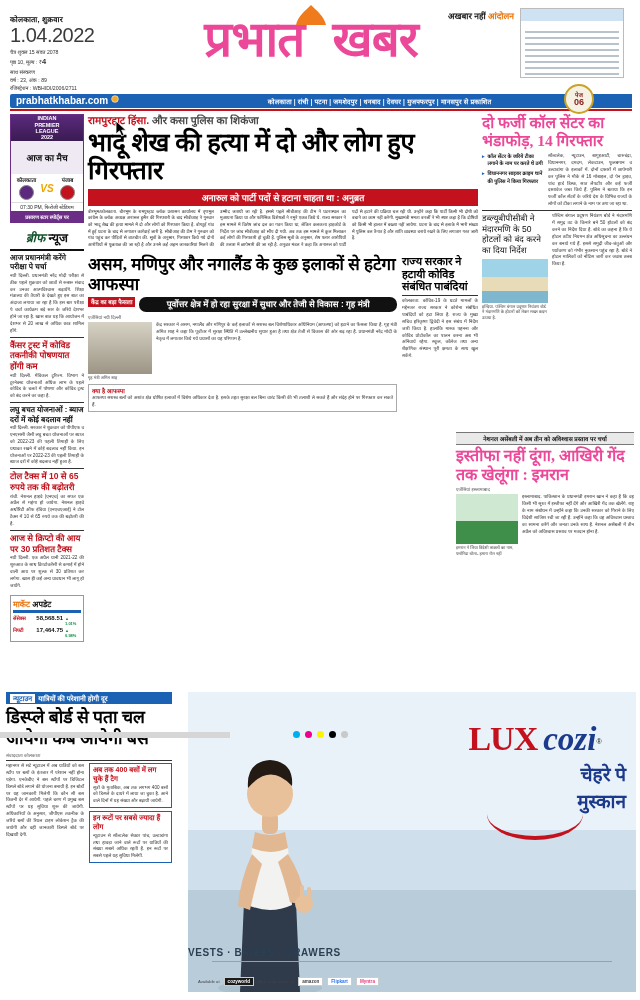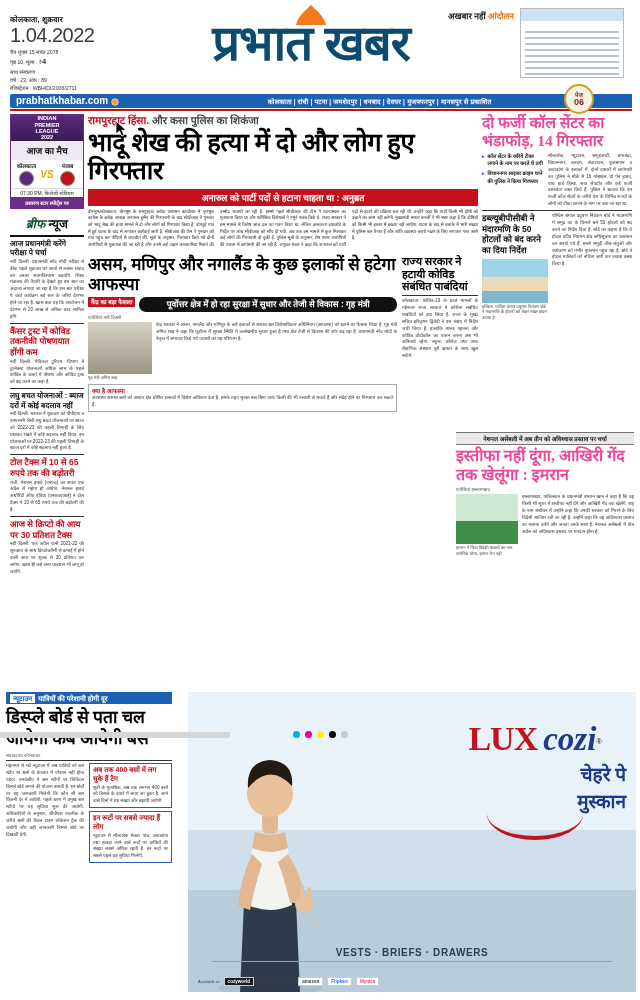--- a/index.html
+++ b/index.html
@@ -15,52 +15,52 @@
   .mast-left { width:92px; flex:0 0 92px; padding-top:8px; }
   .mh-city { font-size:7.5px; font-weight:bold; color:#111; letter-spacing:.2px; }
   .mh-date { font-size:20px; font-weight:normal; color:#3b3b3b; letter-spacing:-.5px; line-height:1.05; margin:1px 0 2px; }
   .mh-meta { font-size:5.2px; line-height:1.55; color:#333; }
   .mh-meta .pg4 { font-size:7.5px; font-weight:bold; }
 
   .mast-center { flex:1; text-align:center; position:relative; padding-top:2px; }
   .tagline { font-size:8.5px; font-weight:bold; position:absolute; right:6px; top:4px; color:#1a1a1a; }
   .tagline .orange { color:#e8740c; }
   .logo-flame { position:absolute; left:50%; transform:translateX(-50%); top:-2px; width:34px; height:22px; }
-  .logo { font-size:49px; font-weight:bold; line-height:.96; letter-spacing:-1px; color:#0c4a6e;
-          font-family:Liberation Sans, sans-serif; margin-top:12px; }
+  .logo { font-size:49px; font-weight:bold; line-height:.96; letter-spacing:-1px; color:#ec4899;
+          font-family:Liberation Mono, monospace; margin-top:12px; }
   .mast-right { width:112px; flex:0 0 112px; position:relative; }
   .mini-paper { width:104px; height:70px; border:1px solid #bbb; background:
       linear-gradient(180deg,#cfe2f3 0 18%, #fff 18% 100%); position:relative; overflow:hidden; margin-top:2px; }
   .mini-paper .mp-l { position:absolute; left:4px; right:4px; height:2px; background:#b9c3cc; }
 
   
   .edition-bar { position:relative; margin:2px 4px 0 6px; height:14px; display:flex; align-items:center; }
   .site-chip { background:#1b62b5; color:#fff; font-size:10px; font-weight:bold; padding:1px 8px 2px 6px;
-               border-radius:2px 0 0 2px; display:flex; align-items:flex-end; gap:3px; height:14px;
+               border-radius:2px 0 0 2px; display:flex; align-items:flex-start; gap:3px; height:14px;
                font-family:"Liberation Sans", sans-serif; }
   .cities { flex:1; background:#1b62b5; color:#fff; font-size:6.5px; font-weight:bold; height:14px;
             display:flex; align-items:center; justify-content:center; letter-spacing:.2px; }
   .page-seal { position:absolute; right:38px; top:-10px; width:30px; height:30px; border-radius:50%;
                background:#f5f2e4; border:2px solid #c9a227; display:flex; flex-direction:column;
                align-items:center; justify-content:center; z-index:5; }
   .page-seal .ps1 { font-size:6px; font-weight:bold; color:#8a1a1a; line-height:1; }
   .page-seal .ps2 { font-size:9px; font-weight:bold; color:#8a1a1a; line-height:1; }
   .redline { height:2px; background:#c3121d; margin:1px 4px 0 6px; }
 
   
   .body-grid { display:flex; gap:4px; padding:3px 4px 0 6px; }
   .col-left { width:74px; flex:0 0 74px; }
   .col-mid  { flex:1; }
   .col-right{ width:150px; flex:0 0 150px; }
 
   
   .ipl-box { border:1px solid #6b2d86; background:#fff; }
   .ipl-top { background:linear-gradient(180deg,#5b2a7d,#3a1b52); height:26px; display:flex; align-items:center; justify-content:center; }
   .ipl-logo { color:#fff; font-size:5.5px; font-weight:bold; text-align:center; line-height:1.15; }
-  .ipl-title { background:#efe9f4; text-align:center; font-size:9px; font-weight:bold; padding:3px 0; color:#111; }
+  .ipl-title { background:#efe9f4; text-align:center; font-size:9px; font-weight:bold; padding:10px 0; color:#111; }
   .ipl-teams { display:flex; align-items:center; justify-content:space-around; padding:2px 2px; }
   .ipl-team { text-align:center; font-size:5.5px; font-weight:bold; color:#222; width:26px; }
   .team-badge { width:15px; height:15px; border-radius:50%; margin:1px auto 0; border:1px solid #888; }
   .vs { font-size:10px; font-weight:bold; color:#f0a500; font-style:italic; }
   .ipl-time { font-size:5px; text-align:center; color:#222; padding:1px 0; border-top:1px solid #ddd; }
   .ipl-foot { background:#6b2d86; color:#fff; font-size:5.2px; text-align:center; padding:1.5px 0; font-weight:bold; }
 
   .brief-head { text-align:center; margin:6px 0 2px; font-size:12px; font-weight:bold; }
   .brief-head .b-red { color:#14532d;font-style:italic; }
   .hr-thin { border-top:1px solid #333; margin:2px 0; }
@@ -129,21 +129,21 @@
   .lux-wrap { position:absolute; right:10px; top:28px; width:182px; text-align:center; }
   .lux { font-size:34px; font-weight:bold; color:#c3121d; font-family:"Liberation Serif", serif;
          letter-spacing:-1px; display:inline-block; }
   .cozi { font-size:33px; font-weight:bold; color:#1b3a8c; font-style:italic;
           font-family:"Liberation Serif", serif; display:inline-block; margin-left:6px; }
   .reg { font-size:7px; vertical-align:super; }
   .ad-tag { font-size:19px; font-weight:bold; color:#1b3a8c; line-height:1.12; margin-top:6px;
             font-family:"Liberation Serif", serif;text-align:right; }
   .smile { width:96px; height:26px; margin:1px auto 0; border-bottom:4px solid #c3121d;
            border-radius:0 0 50% 50%/0 0 100% 100%; }
-  .ad-foot { position:absolute; left:0; right:0; bottom:34px; text-align:center; font-size:10px;
+  .ad-foot { position:absolute; left:0; right:0; bottom:34px; text-align:left; font-size:10px;
              font-weight:bold; color:#2b3f54; letter-spacing:.6px; }
   .ad-rule { position:absolute; left:24px; right:24px; bottom:30px; height:1px; background:#8fa3b3; }
   .retail { position:absolute; left:10px; bottom:6px; display:flex; align-items:center; gap:4px; font-size:4.2px; color:#444; }
   .chip { background:#fff; border:1px solid #ccc; padding:1px 3px; font-size:4.6px; font-weight:bold; }
   .reg-dots { position:absolute; bottom:2px; left:0; right:0; display:flex; align-items:center; gap:5px;
               justify-content:center; }
   .dot { width:7px; height:7px; border-radius:50%; }
   .gray-strip { position:absolute; left:0; bottom:2px; width:230px; height:6px; background:#d6d6d6; }
 </style>
 </head>
@@ -259,20 +259,37 @@
       <div>
         <div class="brief-title red">टोल टैक्स में 10 से 65 रुपये तक की बढ़ोतरी</div>
         <div class="brief-body">रांची. नेशनल हाइवे (एनएच) का सफर एक अप्रैल से महंगा हो जायेगा. नेशनल हाइवे अथॉरिटी ऑफ इंडिया (एनएचएआई) ने टोल टैक्स में 10 से 65 रुपये तक की बढ़ोतरी की है.</div>
       </div>
       <div class="hr-thin"></div>
       <div>
         <div class="brief-title red">आज से क्रिप्टो की आय पर 30 प्रतिशत टैक्स</div>
         <div class="brief-body">नयी दिल्ली. एक अप्रैल यानी 2021-22 की शुरुआत के साथ क्रिप्टोकरेंसी से कमाई में होने वाली आय पर शुल्क से 30 प्रतिशत कर लगेगा. खास ही कई अन्य प्रावधान भी लागू हो जायेंगे.</div>
       </div>
 
+      <div class="market">
+        <div class="market-h">
+          <span class="mk-o">मार्केट</span>
+          <span>अपडेट</span>
+        </div>
+        <div class="market-bar"></div>
+        <div class="mk-row">
+          <span class="mk-name">सेंसेक्स</span>
+          <span class="mk-val">58,568.51</span>
+          <span class="mk-chg">▲ 1.01%</span>
+        </div>
+        <div class="mk-row">
+          <span class="mk-name">निफ्टी</span>
+          <span class="mk-val">17,464.75</span>
+          <span class="mk-chg">▲ 0.98%</span>
+        </div>
+      </div>
     </div>
 
     <div class="col-mid">
       <div class="kicker">
         <span class="k-red">रामपुरहाट हिंसा.</span>
         <span class="k-gray">और कसा पुलिस का शिकंजा</span>
       </div>
       <div class="lead-hl">भादू शेख की हत्या में दो और लोग हुए गिरफ्तार</div>
       <div class="redbar-head">अनारुल को पार्टी पदों से हटाना चाहता था : अनुब्रत</div>
       <div class="cols3">
@@ -328,21 +345,21 @@
             </div>
           </div>
           <div style="flex:1;" class="brief-body">सॉल्टलेक, न्यूटाउन, बागुइआटी, चारुचंद्रा, विधाननगर, दमदम, लेकटाउन, फूलबगान व उल्टाडांगा के इलाकों में. दोनों दफ्तरों में छापेमारी कर पुलिस ने मौके से 16 मोबाइल, दो पेन ड्राइव, पांच हार्ड डिस्क, सात लैपटॉप और कई फर्जी दस्तावेज जब्त किये हैं. पुलिस ने बताया कि इन फर्जी कॉल सेंटरों के जरिये देश के विभिन्न राज्यों के लोगों को टीका लगाने के नाम पर ठगा जा रहा था.</div>
         </div>
       </div>
 
       <div class="hr-thin"></div>
 
       <div style="display:flex; gap:4px;">
         <div style="width:66px; flex:0 0 66px;">
-          <div style="font-size:8.5px; font-weight:bold; line-height:1.25;">डब्ल्यूबीपीसीबी ने मंदारमणि के 50 होटलों को बंद करने का दिया निर्देश</div>
+          <div style="font-size:8.5px; font-weight:normal; line-height:1.25;">डब्ल्यूबीपीसीबी ने मंदारमणि के 50 होटलों को बंद करने का दिया निर्देश</div>
           <div class="photo sea" style="height:44px; margin-top:3px;"></div>
           <div class="cap">हल्दिया. पश्चिम बंगाल प्रदूषण नियंत्रण बोर्ड ने मंदारमणि के होटलों को लेकर सख्त कदम उठाया है.</div>
         </div>
         <div style="flex:1;" class="brief-body">पश्चिम बंगाल प्रदूषण नियंत्रण बोर्ड ने मंदारमणि में समुद्र तट के किनारे बने 50 होटलों को बंद करने का निर्देश दिया है. बोर्ड का कहना है कि ये होटल तटीय नियमन क्षेत्र अधिसूचना का उल्लंघन कर बनाये गये हैं. इससे समुद्री जीव-जंतुओं और पर्यावरण को गंभीर नुकसान पहुंच रहा है. बोर्ड ने होटल मालिकों को नोटिस जारी कर जवाब तलब किया है.</div>
       </div>
     </div>
   </div>
 
   <div style="position:absolute; left:456px; top:432px; width:178px;">
     <div class="panel-head-gray">नेशनल असेंबली में अब तीन को अविश्वास प्रस्ताव पर चर्चा</div>

